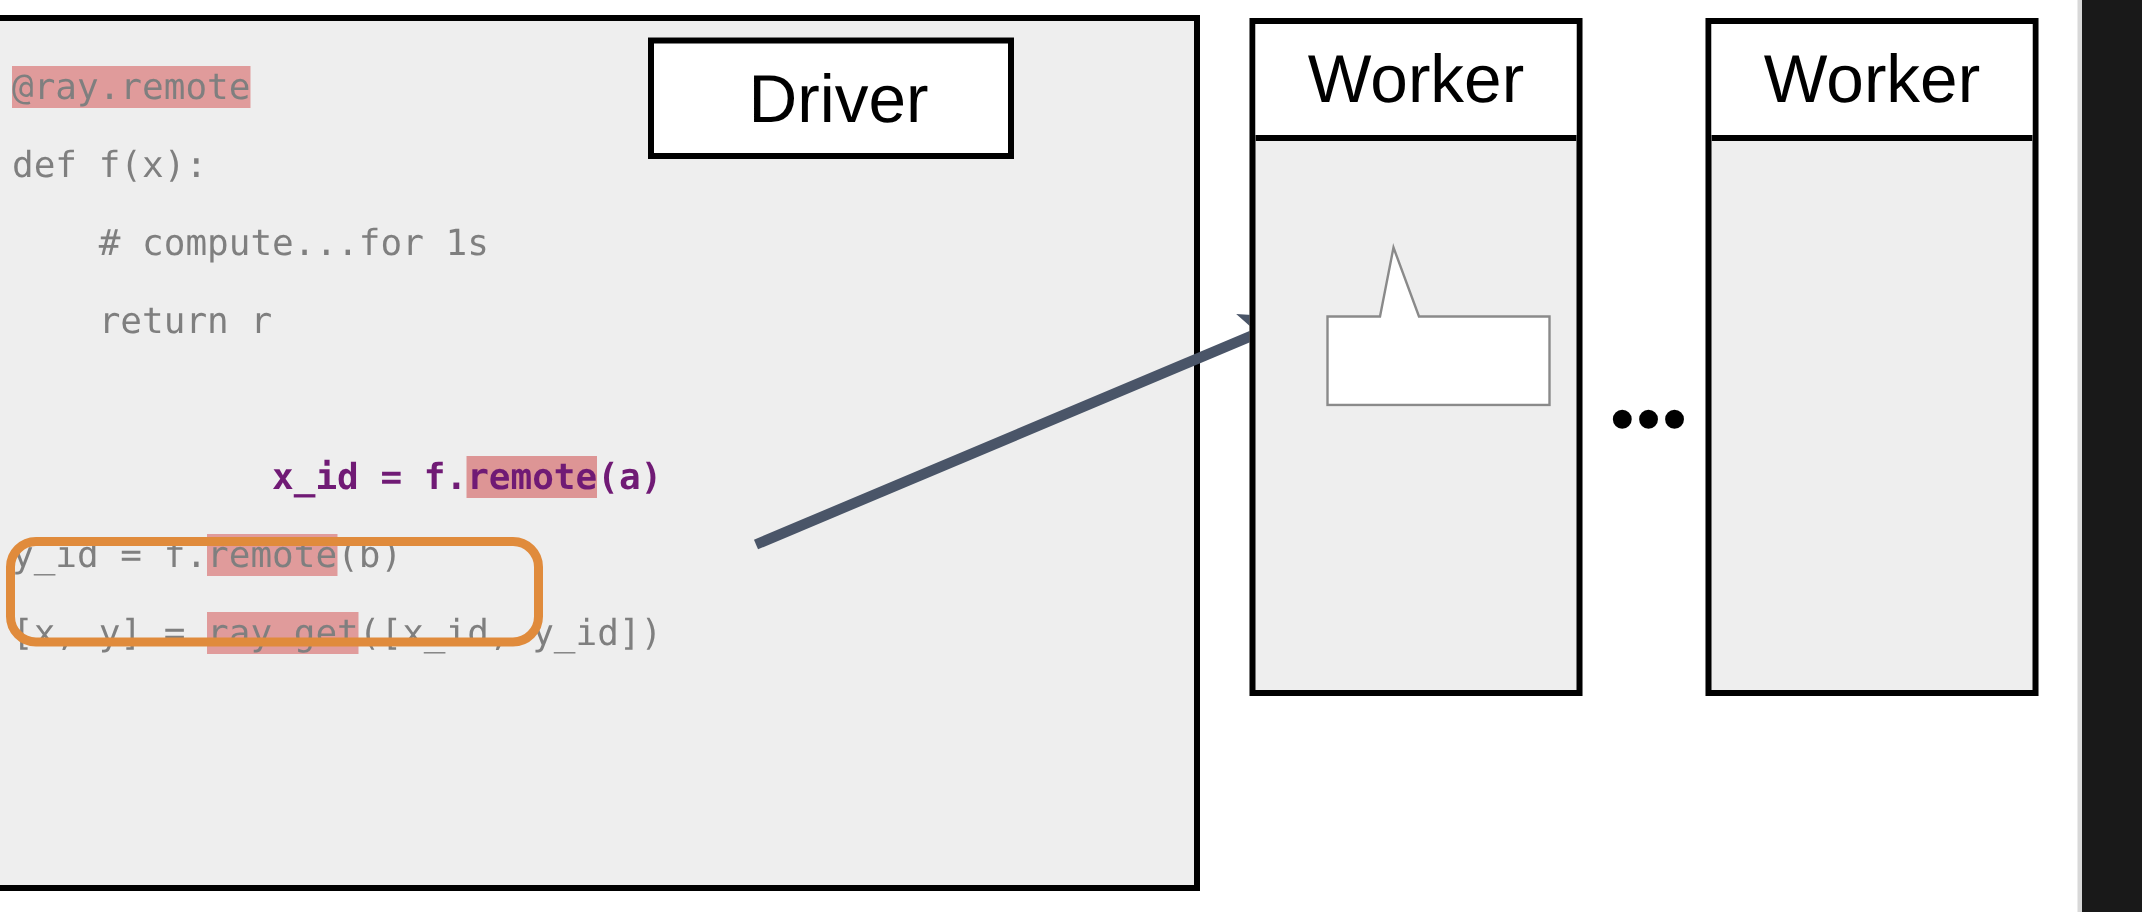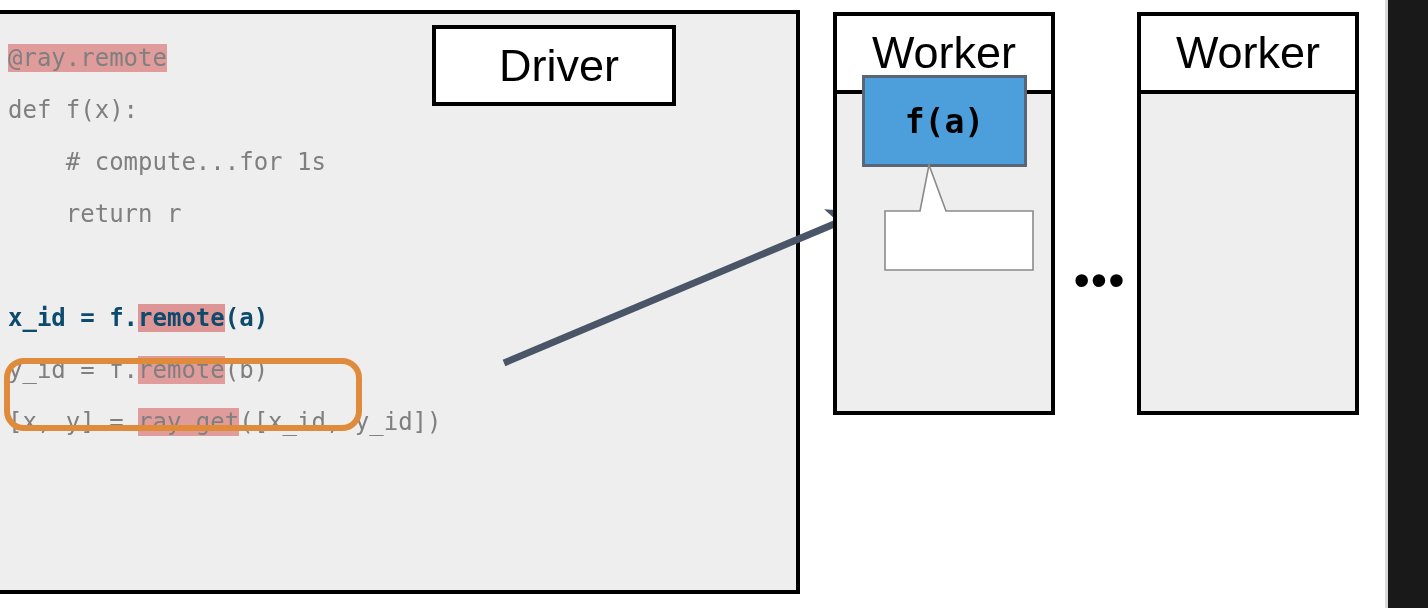--- a/index.html
+++ b/index.html
@@ -39,22 +39,23 @@
     white-space: pre;
   }
   .code-line {
     white-space: pre;
     height: 52px;
   }
   .hl {
     background: #e09b9b;
   }
   .code-line.emph {
-    color: #0c4a6e;
+    color: #701a75;
     font-weight: bold;
+    text-align: right;
   }
   .code-line.emph .hl {
     background: #dd9595;
   }
 
   
   #emph-ring {
     position: absolute;
     left: 120px;
     top: 344px;
@@ -83,21 +84,21 @@
     font-size: 45px;
     color: #000000;
     padding-left: 10px;
   }
 
   
   .worker-box {
     position: absolute;
     top: 12px;
     width: 222px;
-    height: 403px;
+    height: 452px;
     background: #eeeeee;
     border: 4px solid #000000;
     box-sizing: border-box;
   }
   #worker-1 { left: 833px; }
   #worker-2 { left: 1137px; }
 
   .worker-header {
     height: 78px;
     background: #ffffff;
@@ -215,23 +216,20 @@
     </marker>
   </defs>
   <line x1="14" y1="183" x2="368" y2="34" stroke="#4a5568" stroke-width="7" marker-end="url(#arrowhead)"></line>
 </svg>
 
 <div class="worker-box" id="worker-1">
   <div class="worker-header">
     <span>Worker</span>
   </div>
 
-  <div id="task-box">
-    <span>f(a)</span>
-  </div>
 
   <div id="task-callout">
     <svg width="150" height="110" viewBox="0 0 150 110">
       <path d="M 1 50 L 36 50 L 45 4 L 62 50 L 149 50 L 149 109 L 1 109 Z" fill="#ffffff" stroke="#8a8a8a" stroke-width="1.6"></path>
     </svg>
   </div>
 </div>
 
 <div id="workers-ellipsis">•••</div>
 

